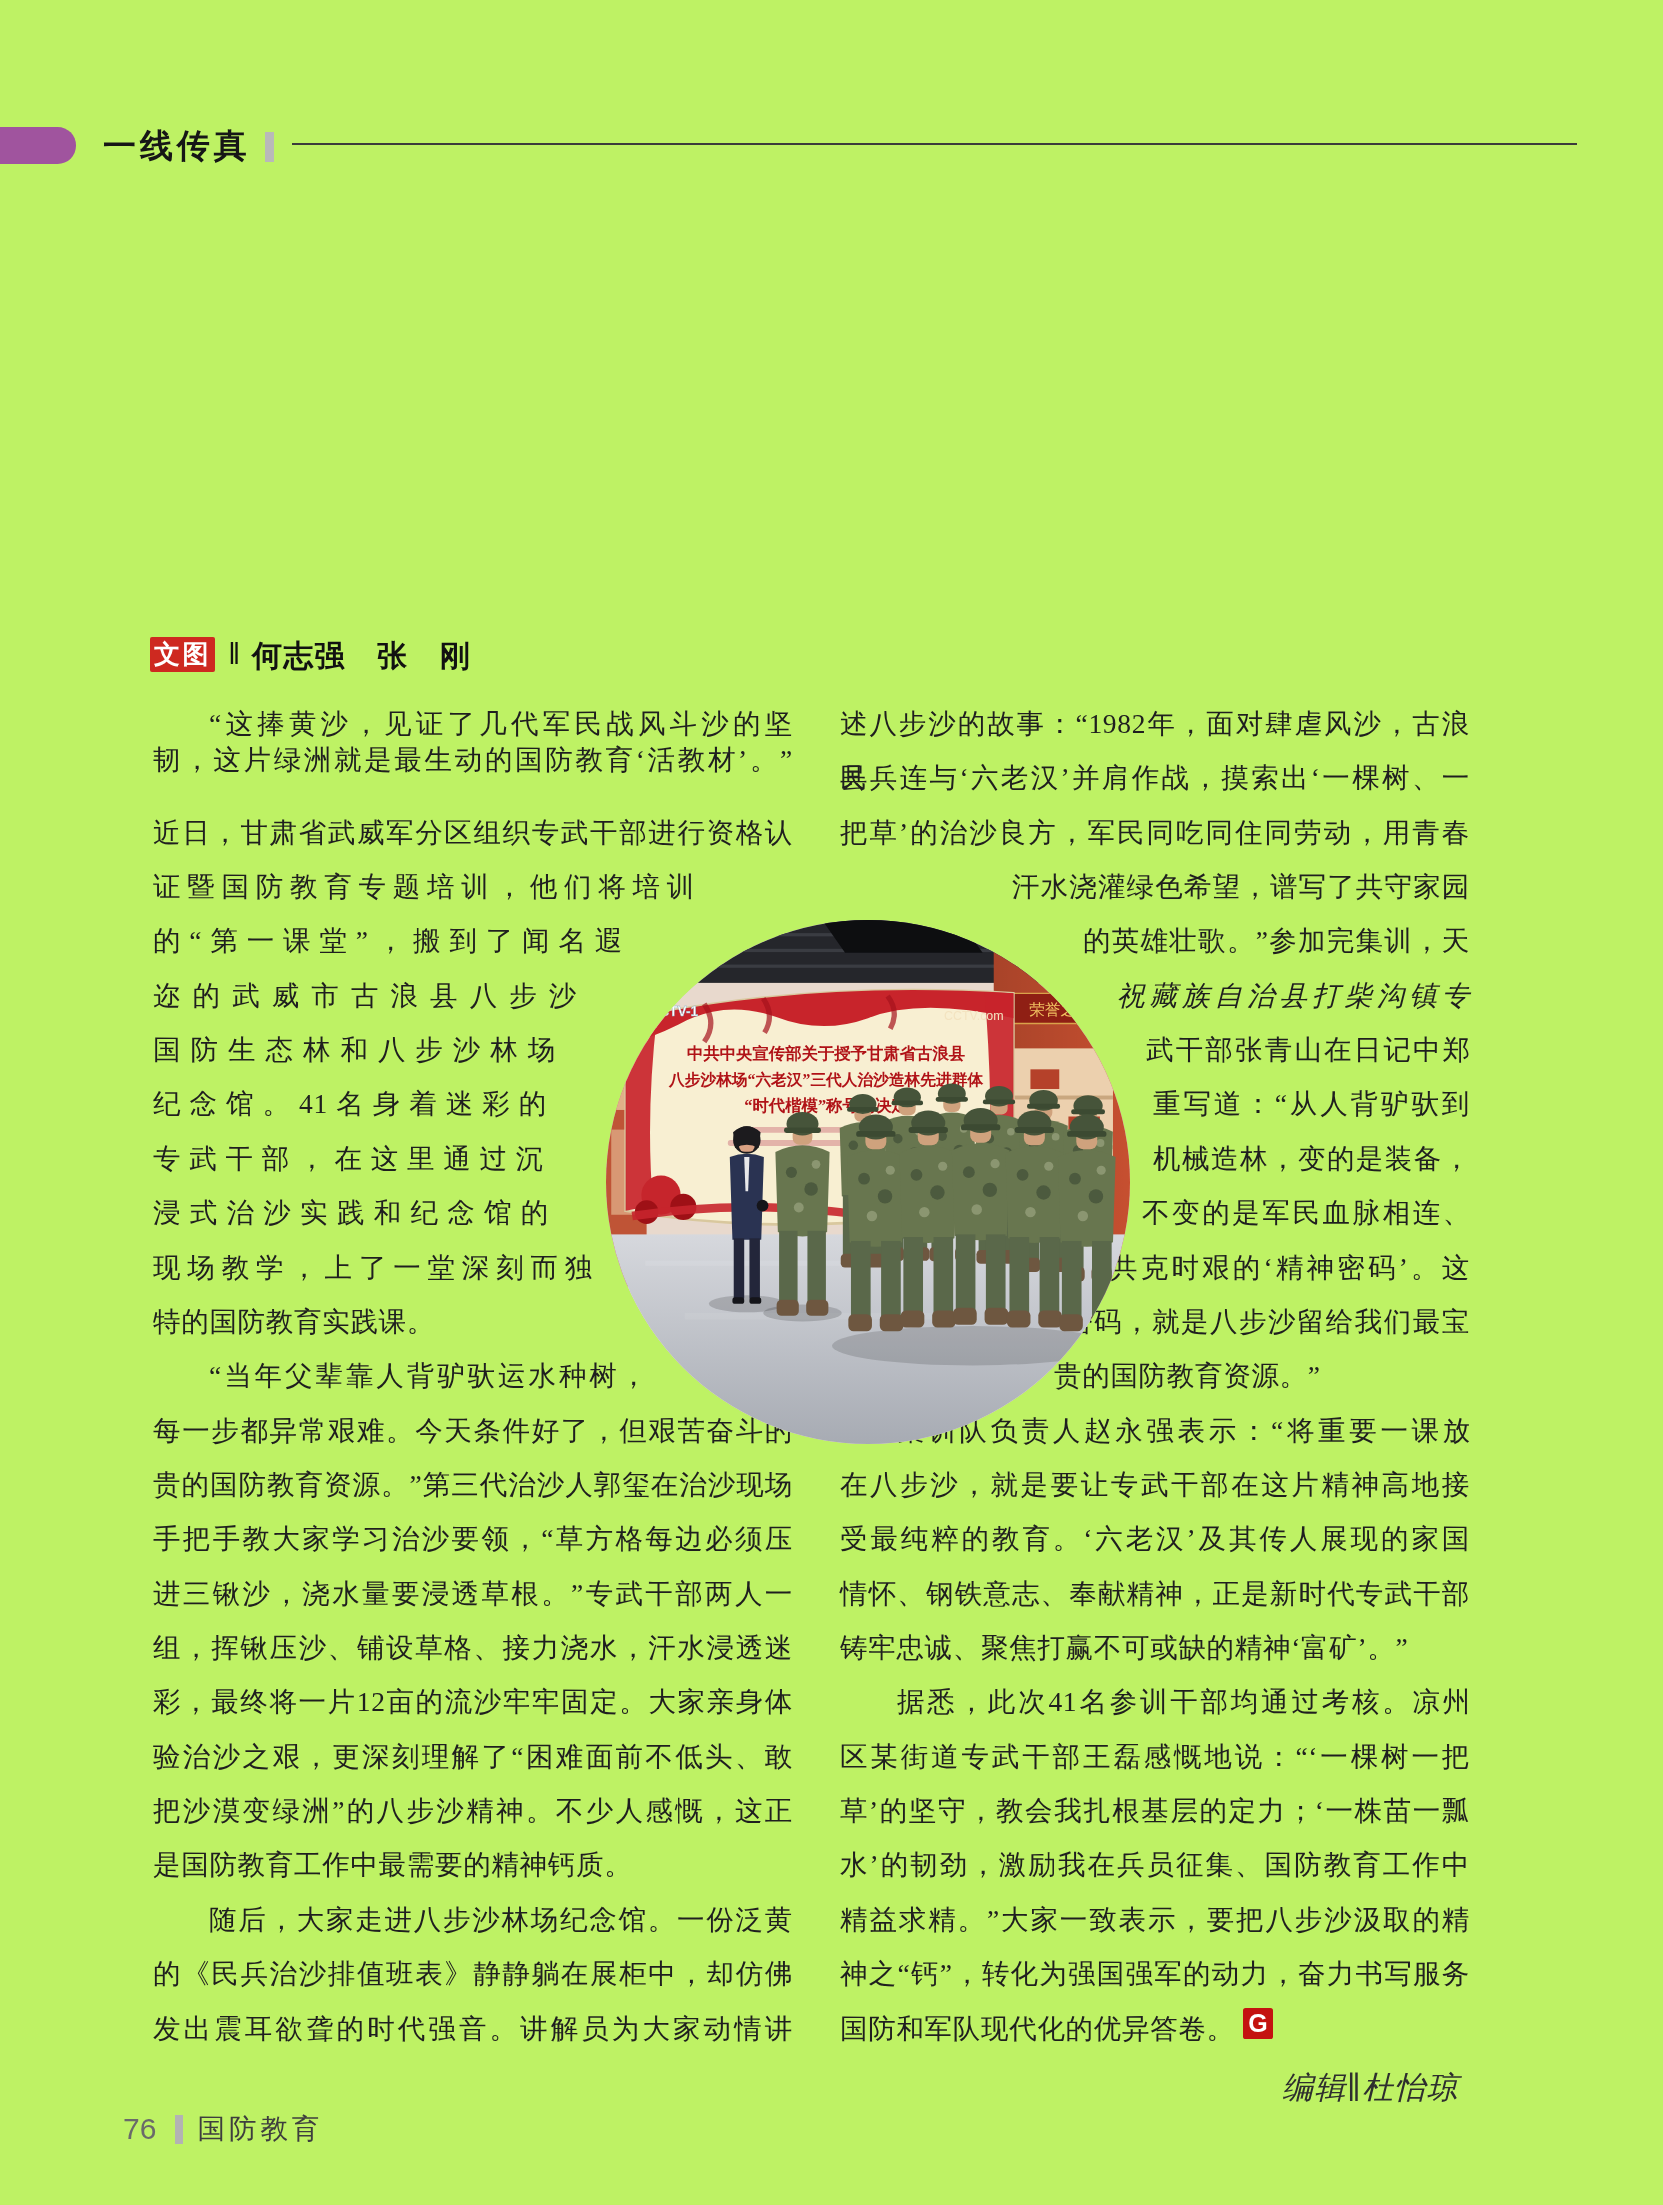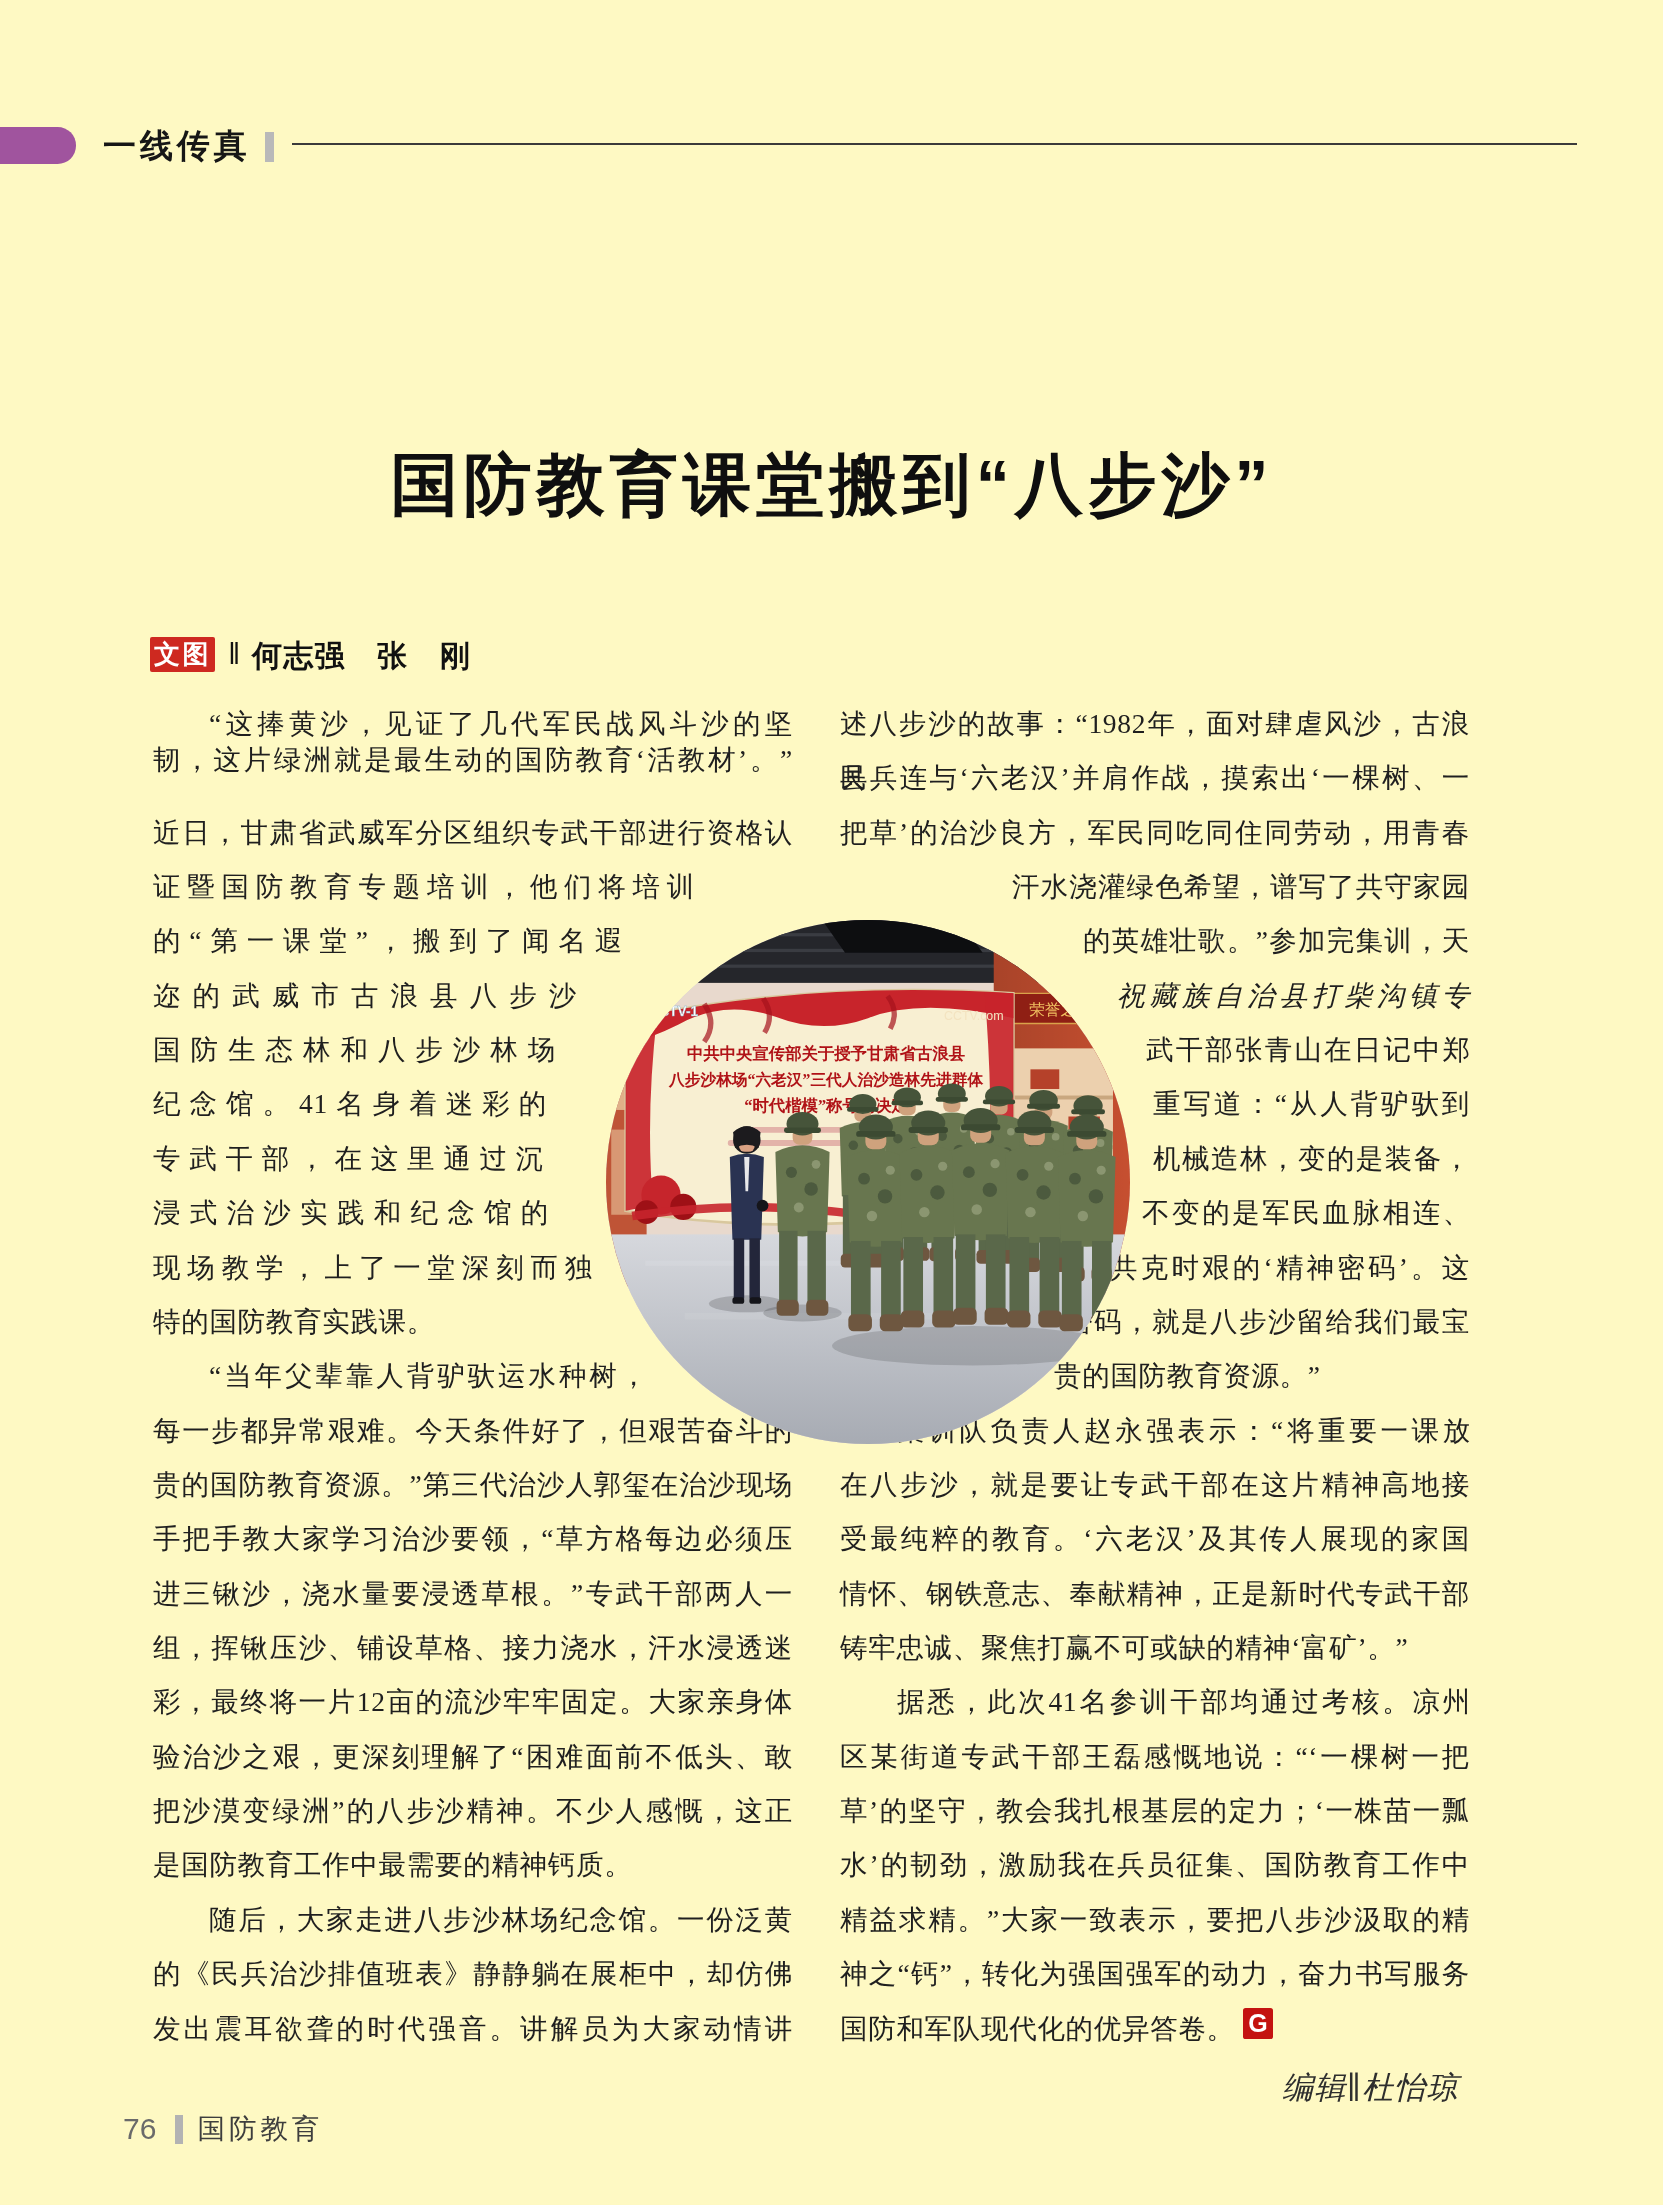--- a/index.html
+++ b/index.html
@@ -1,18 +1,18 @@
 <!DOCTYPE html>
 <html style="font-size:10.5px"><head>
 <meta charset="utf-8">
 <style>
   html,body { margin:0; padding:0; background:#d8d6d2; }
   .page {
     position:relative; width:1664px; height:2205px; margin:0 auto;
-    background:#fef9c3; overflow:hidden;
+    background:#bef264; overflow:hidden;
     font-family:"Liberation Serif","DejaVu Serif",serif;
   }
   
   .tab {
     position:absolute; left:0; top:127px; width:76px; height:37px;
     border-radius:0 18.3px 18.3px 0;
   }
   .tab-label {
     position:absolute; left:103px; top:126px; height:39px; line-height:39px;
     font-family:"Liberation Sans","DejaVu Sans",sans-serif;
@@ -72,21 +72,20 @@
 </head>
 <body>
 
 <div class="page">
 
   <div class="tab" style="background:#a0549e;" title="一线传真"></div>
   <div class="tab-label">一线传真</div>
   <div class="tab-tick"></div>
   <div class="head-rule"></div>
 
-  <div class="title">国防教育课堂搬到“八步沙”</div>
 
   <div class="byline">
     <span class="byline-badge" style="background:#ce2920;">文图</span>
     <span class="byline-sep">‖</span>
     <span class="byline-authors">何志强　张　刚</span>
   </div>
 
   <div id="col-left">
       <div class="line j" style="left: 209px; top: 697px; width: 584px;">“这捧黄沙，见证了几代军民战风斗沙的坚</div>
       <div class="line j" style="left: 153px; top: 733px; width: 640px;">韧，这片绿洲就是最生动的国防教育‘活教材’。”</div>

